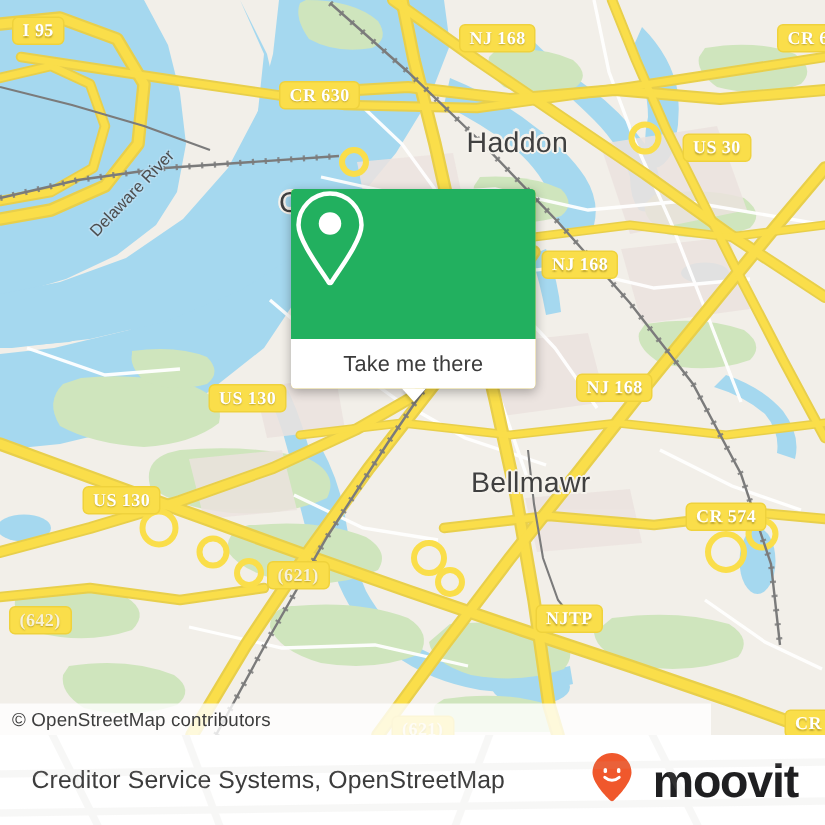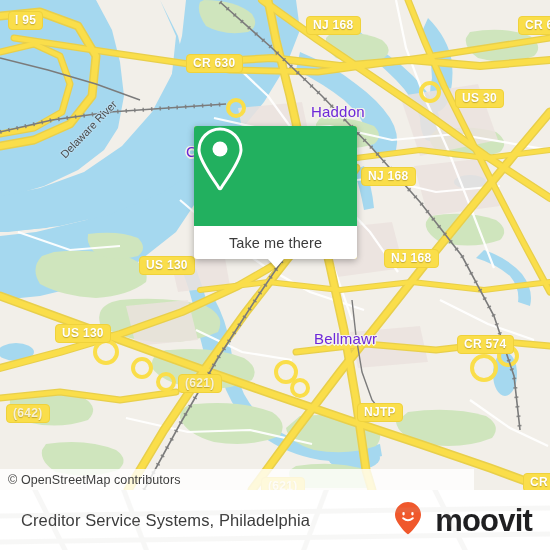--- a/index.html
+++ b/index.html
@@ -36,49 +36,48 @@
     position: absolute;
     left: 0;
     top: 0;
     display: block;
   }
 
   
   .place-label {
     position: absolute;
     font-family: "Liberation Sans", sans-serif;
-    font-size: 15px;
-    color: #6d28d9;
+    font-size: 19px;
+    color: #404040;
     letter-spacing: .2px;
     white-space: nowrap;
     text-shadow:
       1.5px 0 #f5f2ec, -1.5px 0 #f5f2ec, 0 1.5px #f5f2ec, 0 -1.5px #f5f2ec,
       1px 1px #f5f2ec, -1px -1px #f5f2ec, 1px -1px #f5f2ec, -1px 1px #f5f2ec;
     pointer-events: none;
-    margin-top: 18px;
   }
   .water-label {
     position: absolute;
     font-family: "Liberation Sans", sans-serif;
     font-size: 11px;
     color: #4d4d4d;
     white-space: nowrap;
     text-shadow:
       1.2px 0 #b9def2, -1.2px 0 #b9def2, 0 1.2px #b9def2, 0 -1.2px #b9def2;
     pointer-events: none;
   }
 
   
   .shield {
     position: absolute;
     background: #fade4a;
     border: 1.5px solid #efd23c;
     border-radius: 4px;
     color: #ffffff;
-    font-family: Liberation Sans, sans-serif;
+    font-family: Liberation Serif, serif;
     font-size: 12px;
     font-weight: bold;
     letter-spacing: .3px;
     padding: 2px 6px 3px 6px;
     line-height: 12px;
     white-space: nowrap;
     text-shadow: 0 1px 1px rgba(120,100,20,.45);
     box-sizing: border-box;
   }
   .shield.muted { color: #f7f1d8; }
@@ -442,21 +441,21 @@
       <g stroke="#b9b6ae" stroke-width="5" fill="none">
         <path d="M30,-10 L70,70"></path>
         <path d="M120,-10 L150,70"></path>
         <path d="M330,-10 L300,70"></path>
         <path d="M430,-10 L470,70"></path>
         <path d="M0,26 L550,18"></path>
         <path d="M0,52 L550,44"></path>
       </g>
     </svg>
 
-    <div id="footer-title">Creditor Service Systems, Philadelphia</div>
+    <div id="footer-title">Creditor Service Systems, OpenStreetMap</div>
 
     <div id="brand">
       <span id="brand-pin">
         <svg width="28" height="34" viewBox="0 0 28 34" aria-hidden="true">
           <path d="M14,1 C6.8,1 1,6.8 1,14 C1,20.2 8.6,28.6 12.8,32.6
                    C13.5,33.3 14.5,33.3 15.2,32.6 C19.4,28.6 27,20.2 27,14
                    C27,6.8 21.2,1 14,1 Z" fill="#f0582c"></path>
           <rect x="8.4" y="11" width="2.3" height="3.4" rx="1.1" fill="#ffffff"></rect>
           <rect x="17.3" y="11" width="2.3" height="3.4" rx="1.1" fill="#ffffff"></rect>
           <path d="M9.2,17.2 Q14,21.2 18.8,17.2" stroke="#ffffff" stroke-width="2" fill="none" stroke-linecap="round"></path>

